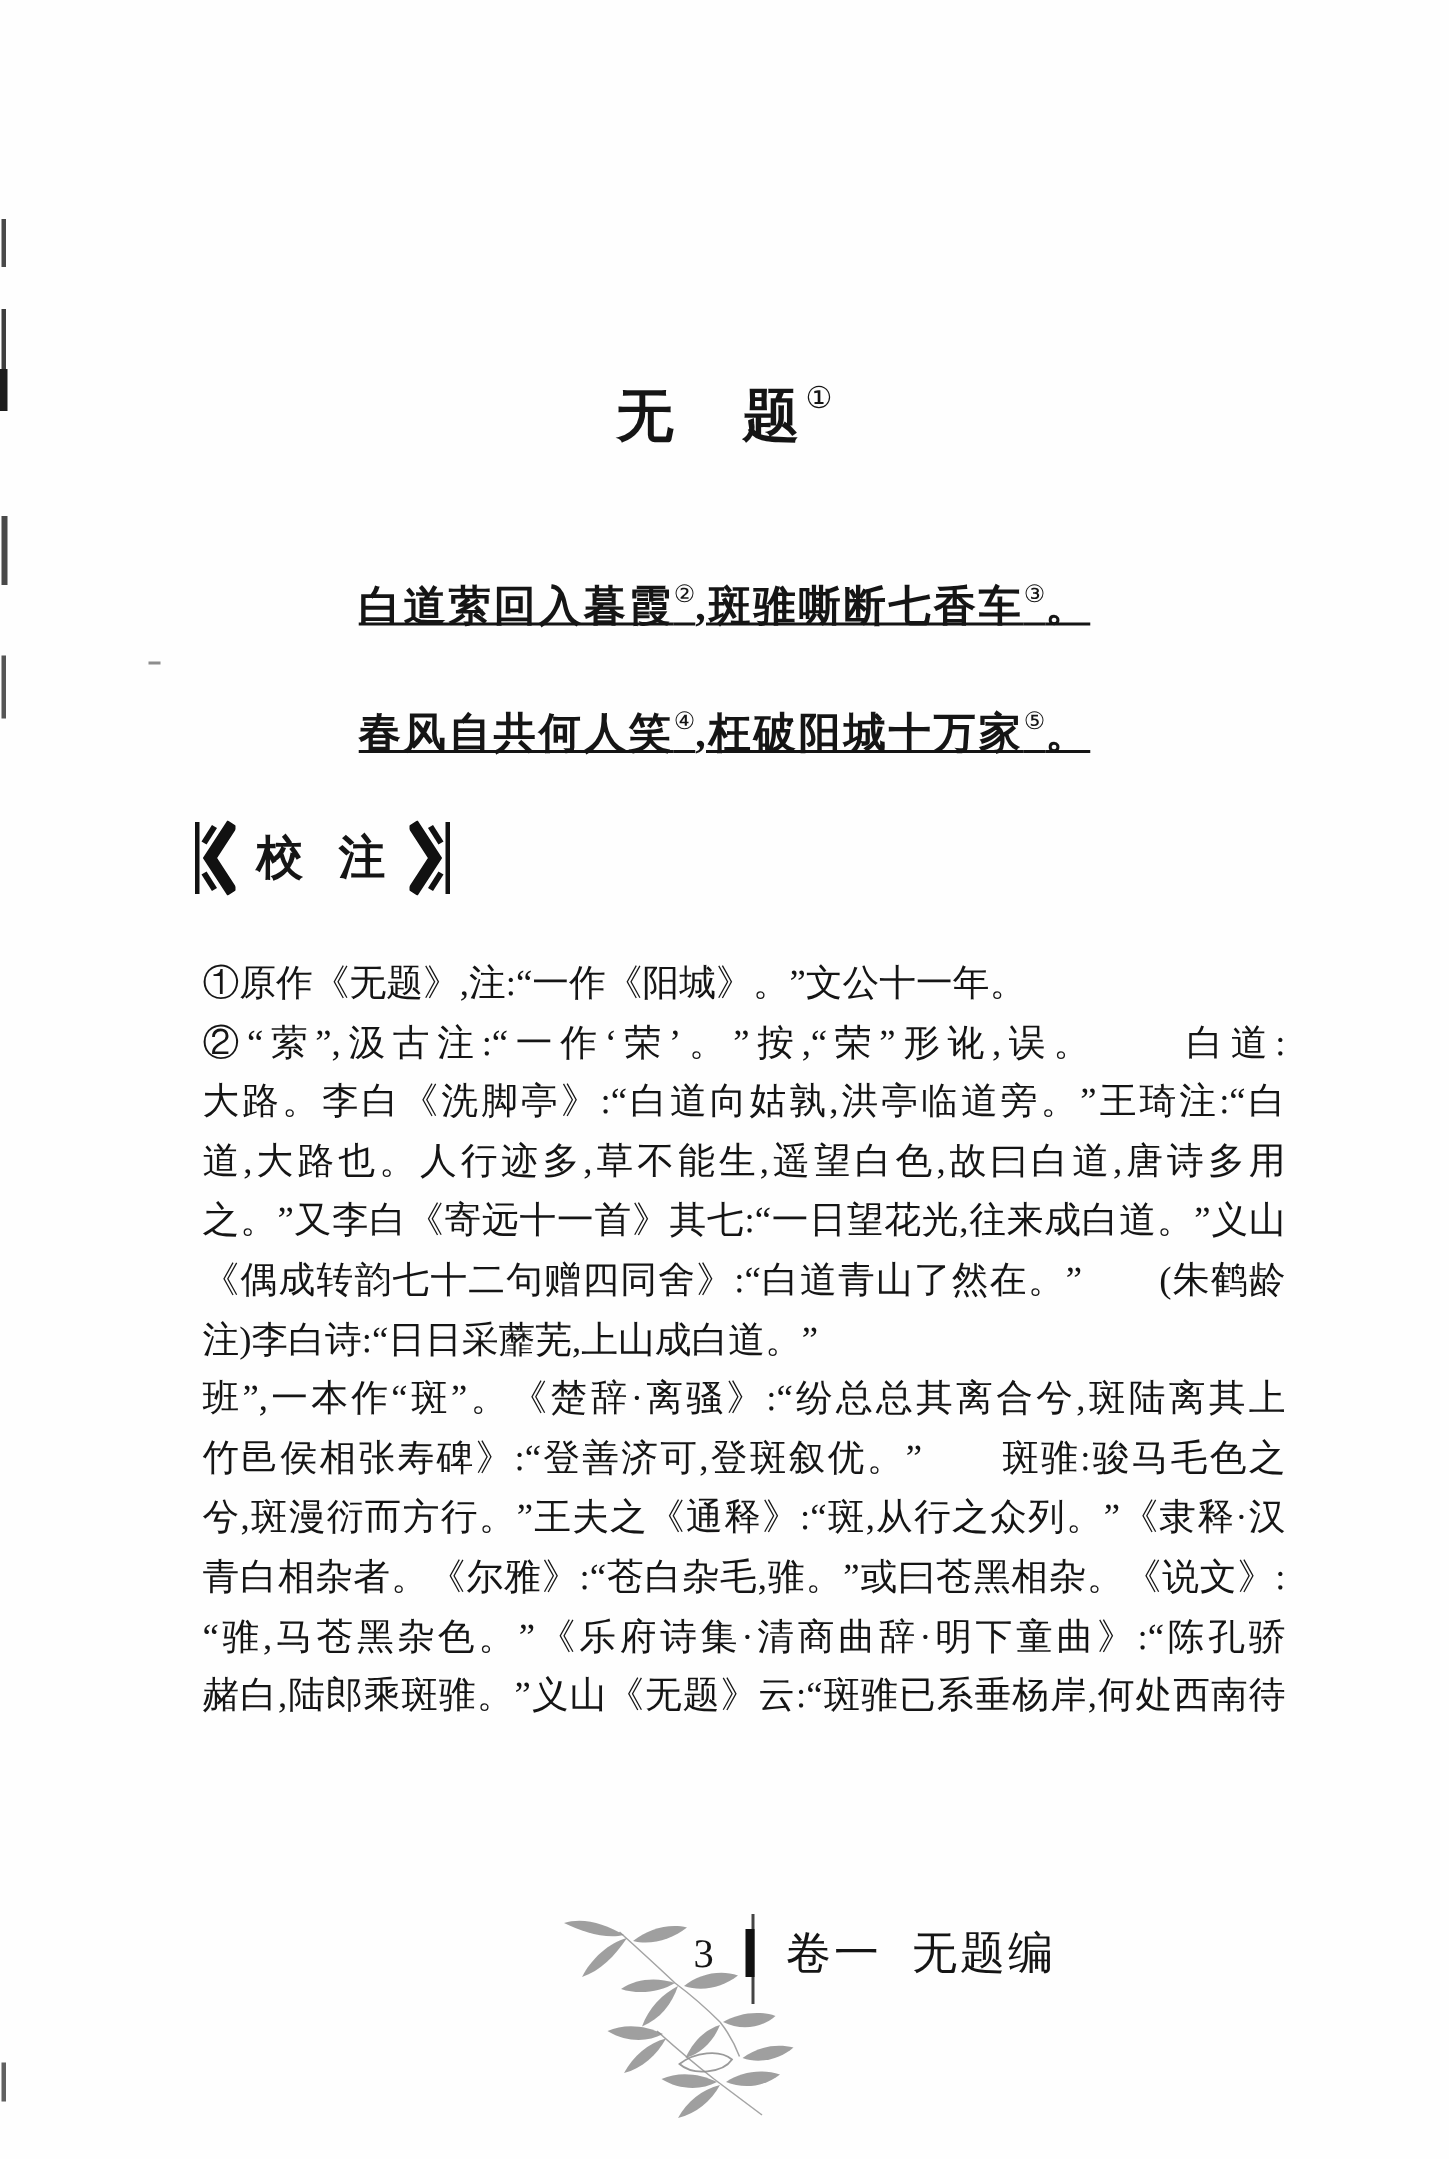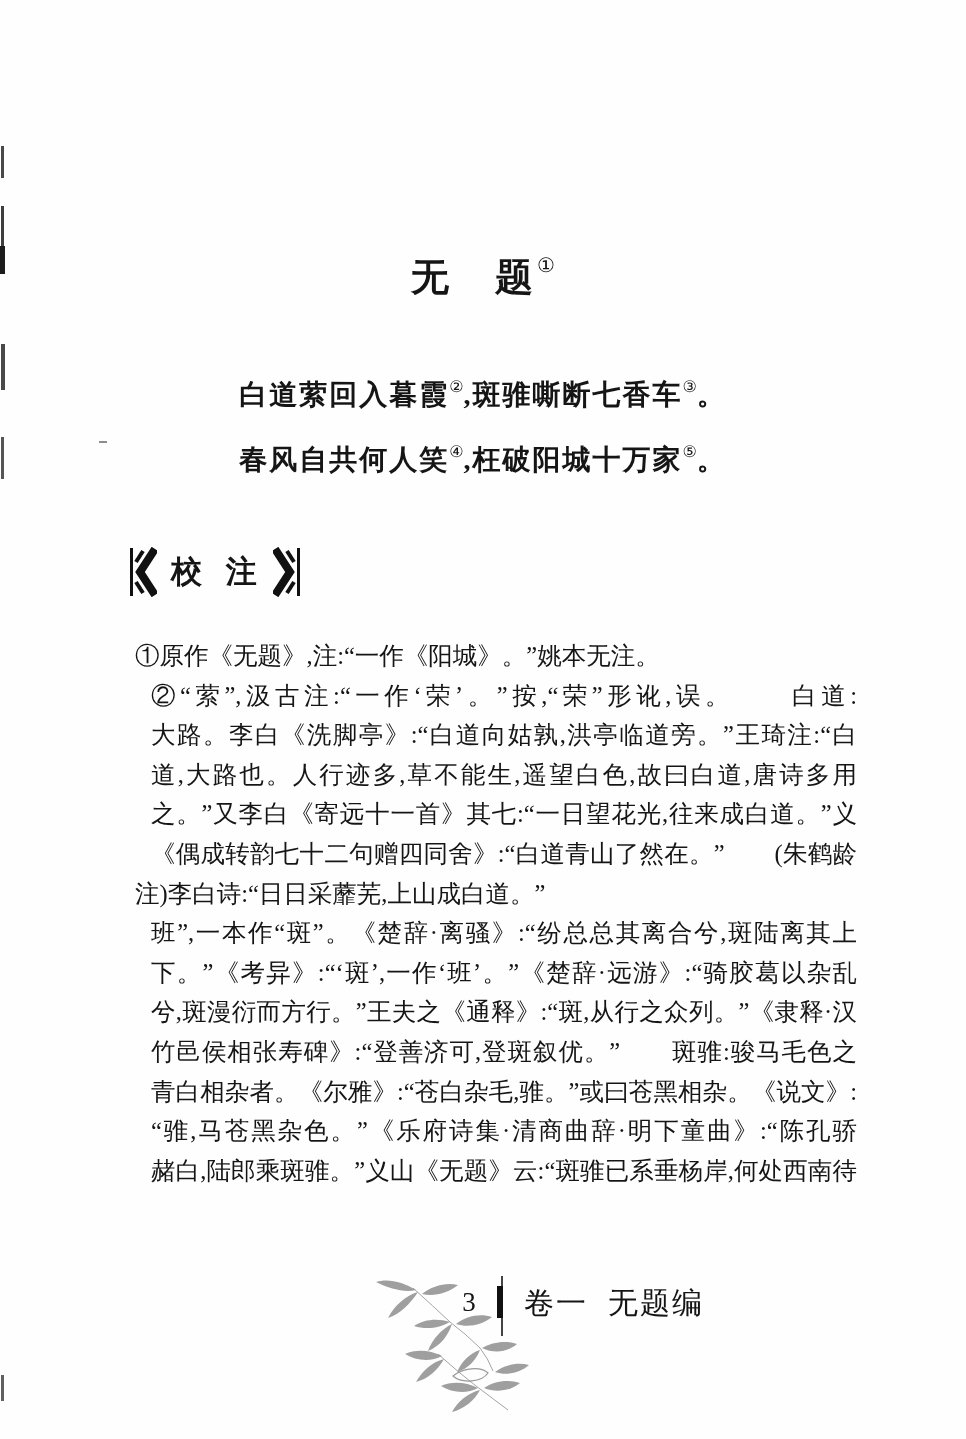--- a/index.html
+++ b/index.html
@@ -20,21 +20,21 @@
     text-align:center;font-size:38px;font-weight:700;
     letter-spacing:4px;
   }
   .title sup{font-size:20px;font-weight:400;vertical-align:18px;letter-spacing:0;}
 
   
   .poem{
     position:absolute;top:358px;left:0;width:100%;
     text-align:center;font-size:28px;font-weight:600;
   }
-  .poem .pline{line-height:57px;letter-spacing:2px;white-space:nowrap;}
+  .poem .pline{line-height:77px;letter-spacing:2px;white-space:nowrap;text-decoration:underline;}
   .poem sup{font-size:16px;font-weight:400;vertical-align:12px;letter-spacing:0;}
 
   
   .section-header{
     position:absolute;top:546px;left:129px;height:52px;
     display:flex;align-items:center;gap:6px;
   }
   .section-header .label{
     font-size:31px;font-weight:700;letter-spacing:8px;
     padding:0 2px 0 8px;line-height:52px;
@@ -43,21 +43,21 @@
 
   
   .annotations{
     position:absolute;top:636px;left:135px;width:722px;
     font-size:24.5px;
   }
   .annotations .aline{
     line-height:39.6px;height:39.6px;white-space:nowrap;
     text-align:justify;
   }
-  .annotations .aline.fill{text-align-last:justify;-moz-text-align-last:justify;text-justify:inter-character;white-space:normal;overflow:hidden;margin-left:16px;}
+  .annotations .aline.fill{text-align-last:justify;-moz-text-align-last:justify;text-justify:inter-character;white-space:normal;overflow:hidden;}
 
   
   .footer{
     position:absolute;top:1276px;left:452px;
     display:flex;align-items:flex-start;
   }
   .page-number{font-size:27px;line-height:40px;padding-top:6px;width:34px;text-align:center;}
   .footer-divider{position:relative;width:20px;height:60px;margin-left:6px;}
   .footer-divider .thin{position:absolute;left:9px;top:0;width:2px;height:60px;background:#444;}
   .footer-divider .thick{position:absolute;left:5px;top:10px;width:6px;height:32px;background:#111;}
@@ -102,31 +102,30 @@
     <span class="label">校 注</span>
     <svg class="bracket" width="28" height="50" viewBox="0 0 28 50">
       <rect x="24" y="1" width="3" height="48" fill="#111"></rect>
       <path d="M2 2 L17 25 L2 48" stroke="#111" stroke-width="8" fill="none"></path>
       <path d="M14 4 L21 15" stroke="#111" stroke-width="4" fill="none"></path>
       <path d="M14 46 L21 35" stroke="#111" stroke-width="4" fill="none"></path>
     </svg>
   </div>
 
   <div class="annotations">
-    <div class="aline">①原作《无题》,注:“一作《阳城》。”姚本无注。</div>
+    <div class="aline">①原作《无题》,注:“一作《阳城》。”文公十一年。</div>
     <div class="aline fill">②“萦”,汲古注:“一作‘荣’。”按,“荣”形讹,误。　　白道:</div>
     <div class="aline fill">大路。李白《洗脚亭》:“白道向姑孰,洪亭临道旁。”王琦注:“白</div>
     <div class="aline fill">道,大路也。人行迹多,草不能生,遥望白色,故曰白道,唐诗多用</div>
     <div class="aline fill">之。”又李白《寄远十一首》其七:“一日望花光,往来成白道。”义山</div>
     <div class="aline fill">《偶成转韵七十二句赠四同舍》:“白道青山了然在。”　　(朱鹤龄</div>
     <div class="aline">注)李白诗:“日日采蘼芜,上山成白道。”</div>
     <div class="aline fill">班”,一本作“斑”。《楚辞·离骚》:“纷总总其离合兮,斑陆离其上</div>
-    <div class="aline fill">下。”《考异》:“‘斑’,一作‘班’。”《楚辞·远游》:“骑胶葛以杂乱</div>
+    <div class="aline fill">竹邑侯相张寿碑》:“登善济可,登斑叙优。”　　斑骓:骏马毛色之</div>
     <div class="aline fill">兮,斑漫衍而方行。”王夫之《通释》:“斑,从行之众列。”《隶释·汉</div>
-    <div class="aline fill">竹邑侯相张寿碑》:“登善济可,登斑叙优。”　　斑骓:骏马毛色之</div>
     <div class="aline fill">青白相杂者。《尔雅》:“苍白杂毛,骓。”或曰苍黑相杂。《说文》:</div>
     <div class="aline fill">“骓,马苍黑杂色。”《乐府诗集·清商曲辞·明下童曲》:“陈孔骄</div>
     <div class="aline fill">赭白,陆郎乘斑骓。”义山《无题》云:“斑骓已系垂杨岸,何处西南待</div>
   </div>
 
   <svg class="bamboo" width="215" height="140" viewBox="0 0 215 140">
     <g stroke="#9a9a9a" stroke-width="1" fill="none" opacity="0.9">
       <path d="M55 12 Q75 30 92 46"></path>
       <path d="M92 46 Q108 58 122 72"></path>
       <path d="M80 78 Q100 96 118 110"></path>

